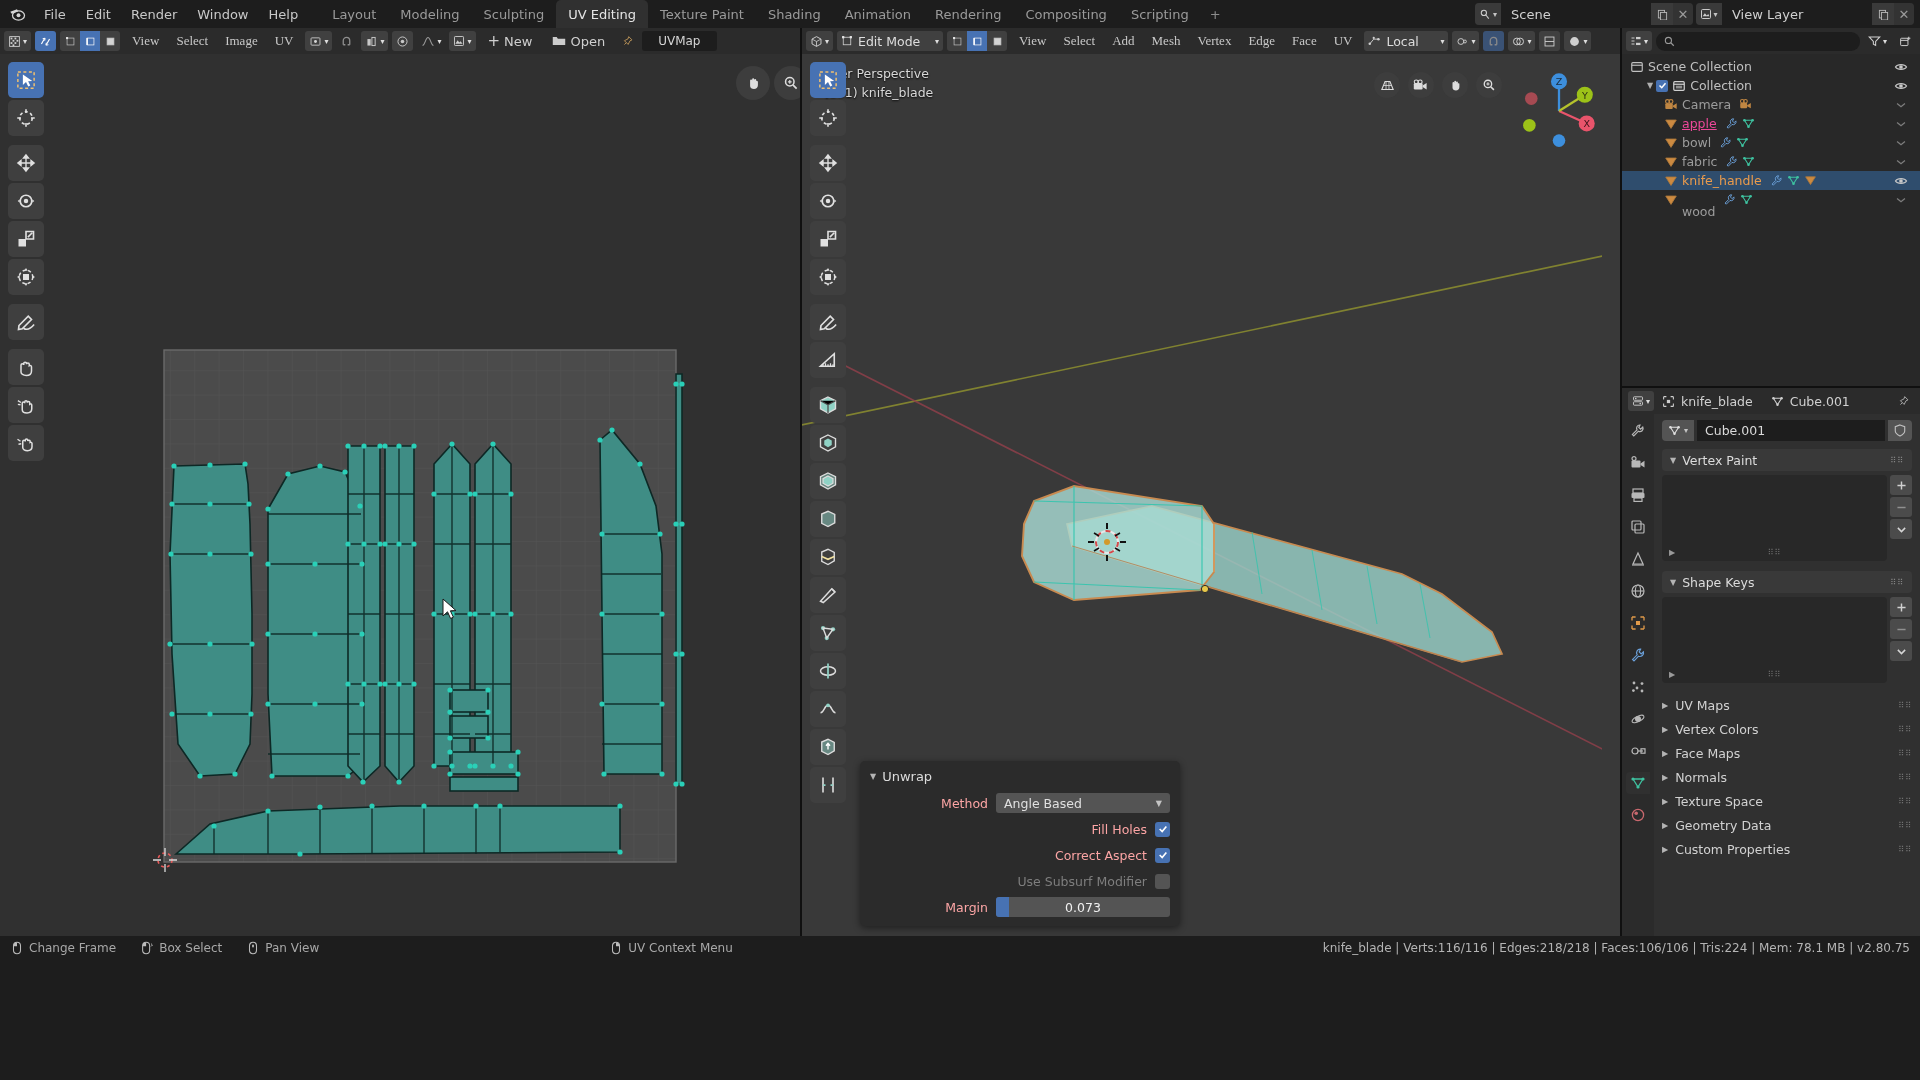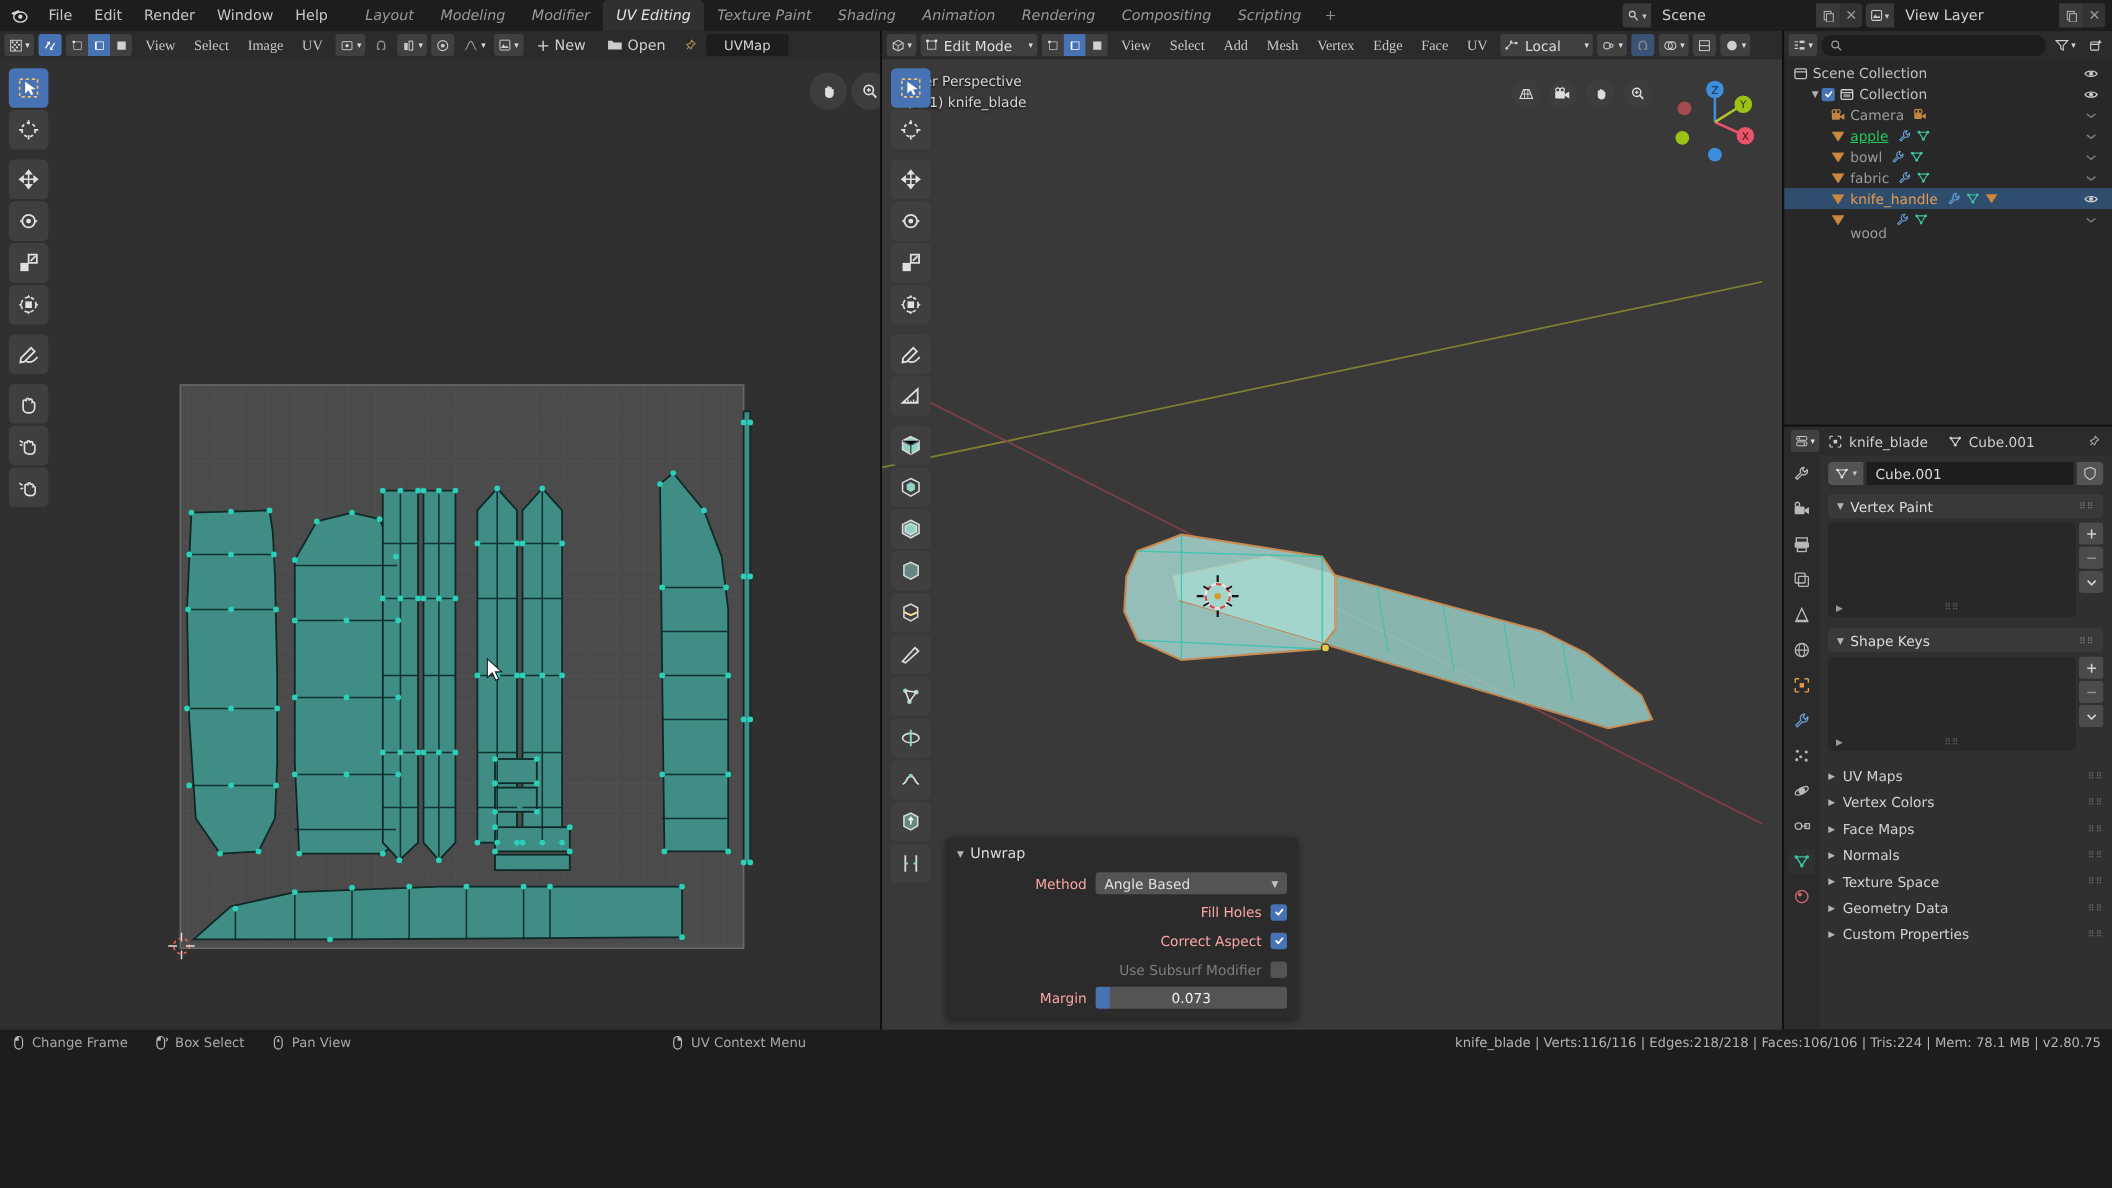--- a/index.html
+++ b/index.html
@@ -4,21 +4,21 @@
 <style>
   * { box-sizing: border-box; margin:0; padding:0; }
   html,body { width:1920px; height:1080px; overflow:hidden; background:#1d1d1d;
     font-family:"DejaVu Sans", sans-serif; font-size:13px; color:#c4c4c4; -webkit-font-smoothing:antialiased; }
   .app { position:relative; width:1920px; height:960px; display:flex; flex-direction:column; }
 
   
   .topbar { height:28px; background:#1d1d1d; display:flex; align-items:center; gap:0; flex:0 0 28px; position:relative; }
   .blender-logo { width:34px; display:flex; align-items:center; justify-content:center; }
   .menu-item { padding:3px 10px; font-size:13px; color:#c8c8c8; border-radius:3px; cursor:default; white-space:nowrap;}
-  .wstabs { display:flex; align-items:flex-start; height:28px; margin-left:12px;font-style:italic; }
+  .wstabs { display:flex; align-items:flex-start; height:28px; margin-left:12px; }
   .wstab { padding:6px 12px 6px 12px; font-size:13px; color:#9a9a9a; background:transparent; border-radius:5px 5px 0 0; height:28px; display:flex; align-items:center;}
   .wstab.active { background:#303030; color:#e4e4e4; }
   .wstab.plus { color:#8c8c8c; padding:6px 9px; }
   .topbar-right { margin-left:auto; display:flex; align-items:center; gap:3px; padding-right:6px; height:24px;}
   .idblock { display:flex; align-items:center; height:22px; background:#282828; border-radius:4px; overflow:hidden; }
   .idblock .ibtn { width:26px; height:22px; background:#3a3a3a; display:flex;align-items:center;justify-content:center; font-size:11px;}
   .idblock .ifield { background:#1d1d1d; height:22px; display:flex;align-items:center; padding:0 10px; min-width:150px; font-size:13px; color:#d0d0d0;}
   .idblock .icopy { width:22px; height:22px; background:#3a3a3a; display:flex;align-items:center;justify-content:center;}
   .idblock .ix { width:20px; height:22px; background:#333; display:flex;align-items:center;justify-content:center; color:#9a9a9a;}
 
@@ -128,21 +128,21 @@
     <div id="app-menus" style="display:flex;align-items:center;">
         <div class="menu-item">File</div>
         <div class="menu-item">Edit</div>
         <div class="menu-item">Render</div>
         <div class="menu-item">Window</div>
         <div class="menu-item">Help</div>
       </div>
     <div class="wstabs" id="ws-tabs">
         <div class="wstab">Layout</div>
         <div class="wstab">Modeling</div>
-        <div class="wstab">Modifier</div>
+        <div class="wstab">Sculpting</div>
         <div class="wstab active">UV Editing</div>
         <div class="wstab">Texture Paint</div>
         <div class="wstab">Shading</div>
         <div class="wstab">Animation</div>
         <div class="wstab">Rendering</div>
         <div class="wstab">Compositing</div>
         <div class="wstab">Scripting</div>
         <div class="wstab plus">+</div>
       </div>
 
@@ -982,21 +982,21 @@
                 </svg>
               </span>
             </div>
             <div class="ol-row">
               <span style="width:42px;display:inline-block;"></span>
               <span style="display:inline-flex;">
                 <svg width="14" height="14" viewBox="0 0 16 16">
                   <path d="M2 3.5 L14 3.5 L8 13 Z" fill="#cc8a41" stroke="#b07a3a" stroke-width="1"></path>
                 </svg>
               </span>
-              <span class="ol-label" style="color:#22c55e;text-decoration:underline;">apple</span>
+              <span class="ol-label" style="color:#ec4899;text-decoration:underline;">apple</span>
               <span class="ol-icons">
                 <span style="display:inline-flex;">
                   <svg width="13" height="13" viewBox="0 0 16 16">
                     <path d="M10.6 2.2 a3.6 3.6 0 0 0 -3.4 5.6 L2.6 12.4 l1.4 1.4 L8.6 9.2 a3.6 3.6 0 0 0 4.8 -4.4 L11.2 7 L9.2 5 Z" fill="none" stroke="#6a9fd8" stroke-width="1.2"></path>
                   </svg>
                 </span>
                 <span style="display:inline-flex;">
                   <svg width="13" height="13" viewBox="0 0 16 16">
                     <path d="M3 4 L8 12 L13 4 Z" fill="none" stroke="#3ec2a0" stroke-width="1.3"></path>
                     <circle cx="3" cy="4" r="1.6" fill="#3ec2a0"></circle>

